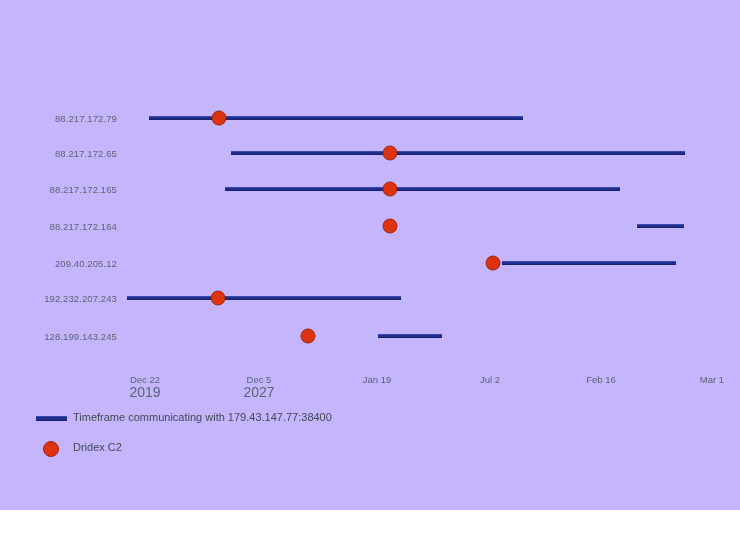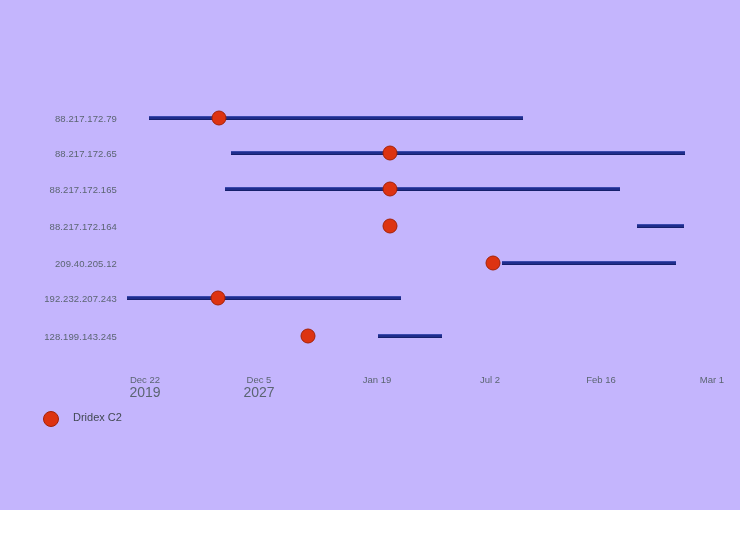--- a/index.html
+++ b/index.html
@@ -163,18 +163,22 @@
       <div class="tick-label" style="left: 145px;"><span>Dec 22</span><span class="tick-sub">2019</span></div>
       <div class="tick-label" style="left: 259px;"><span>Dec 5</span><span class="tick-sub">2027</span></div>
       <div class="tick-label" style="left: 377px;"><span>Jan 19</span></div>
       <div class="tick-label" style="left: 490px;"><span>Jul 2</span></div>
       <div class="tick-label" style="left: 601px;"><span>Feb 16</span></div>
       <div class="tick-label" style="left: 712px;"><span>Mar 1</span></div>
     </div>
 
   <div id="legend">
     <div class="legend-row">
+      <span class="legend-line-swatch"></span>
+      <span class="legend-text">Timeframe communicating with 179.43.147.77:38400</span>
+    </div>
+    <div class="legend-row">
       <span class="legend-dot-swatch"></span>
       <span class="legend-text">Dridex C2</span>
     </div>
   </div>
 
 </div>
 
 </body></html>

